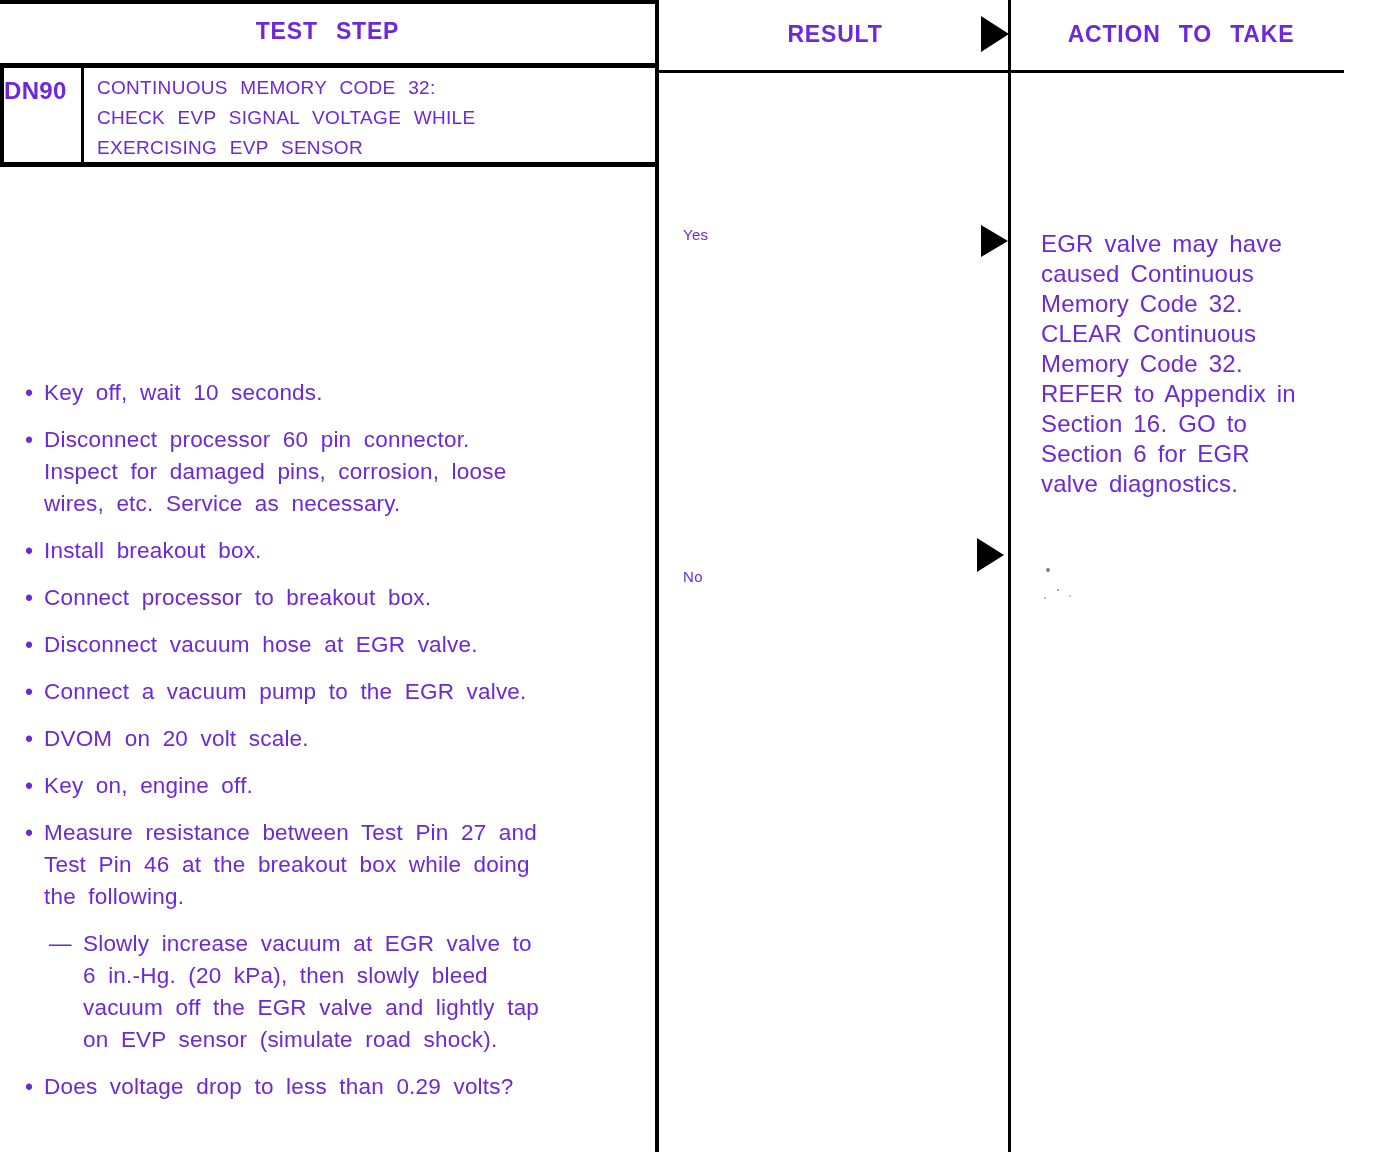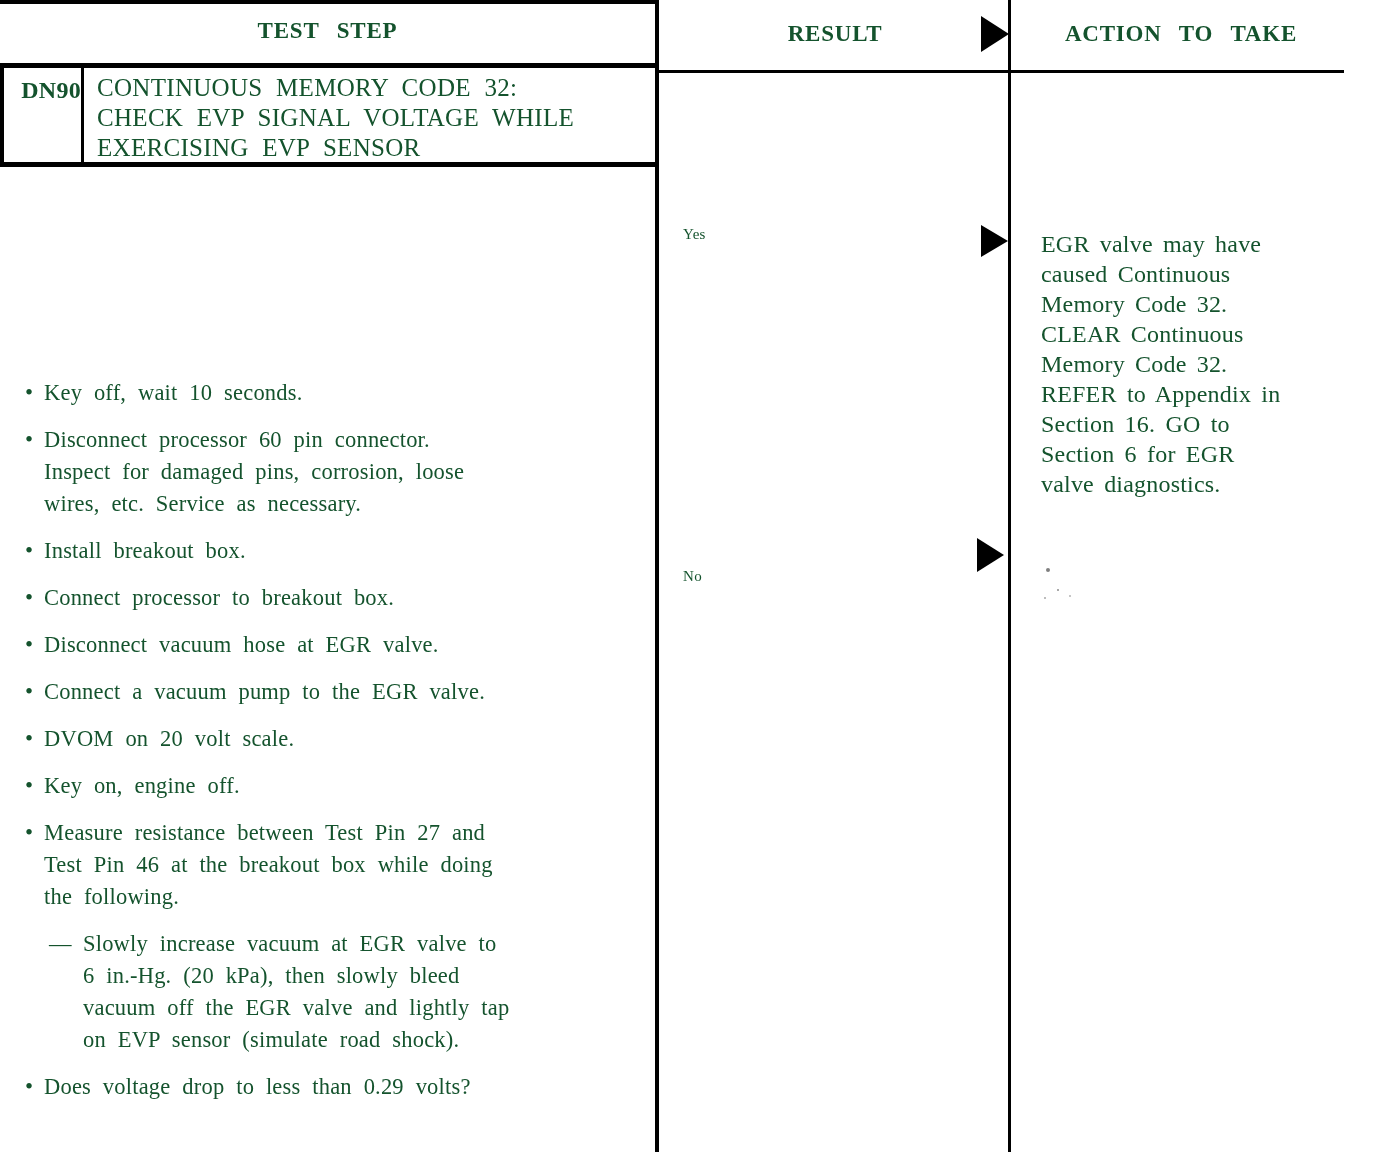--- a/index.html
+++ b/index.html
@@ -2,22 +2,22 @@
 <html><head>
 <meta charset="utf-8">
 <title>DN90 Pinpoint Test</title>
 <style>
   html, body { margin: 0; padding: 0; background: #fff; }
   .page {
     position: relative;
     width: 1344px;
     height: 1152px;
     background: #fff;
-    color: #14532d;
-    font-family: Liberation Serif, serif;
+    color: #6d28d9;
+    font-family: Liberation Sans, sans-serif;
     overflow: hidden;
   }
   .hline, .vline { position: absolute; background: #000; }
   .top-border       { left: 0;     top: 0;    width: 659px;  height: 4px; }
   .vline-result     { left: 655px; top: 0;    width: 4px;    height: 1152px; }
   .vline-action     { left: 1008px;top: 0;    width: 3px;    height: 1152px; }
   .header-bottom-right { left: 657px; top: 70px; width: 719px; height: 3px; }
 
   .col-header {
     position: absolute;
@@ -50,28 +50,28 @@
     border-bottom: 5px solid #000;
     border-left: 4px solid #000;
     display: flex;
   }
   .dn-id-cell {
     width: 80px;
     flex: none;
     box-sizing: border-box;
     border-right: 3px solid #000;
     padding-top: 9px;
-    text-align: right;
+    text-align: left;
     font-weight: bold;
     font-size: 24px;
     letter-spacing: 0.3px;
   }
   .dn-title {
     padding: 5px 0 0 13px;
-    font-size: 25px;
+    font-size: 19px;
     line-height: 30px;
     letter-spacing: 0.3px;
     word-spacing: 7px;
     white-space: pre-line;
   }
 
   .note-block {
     position: absolute;
     left: 25px; top: 231px;
     width: 620px;

